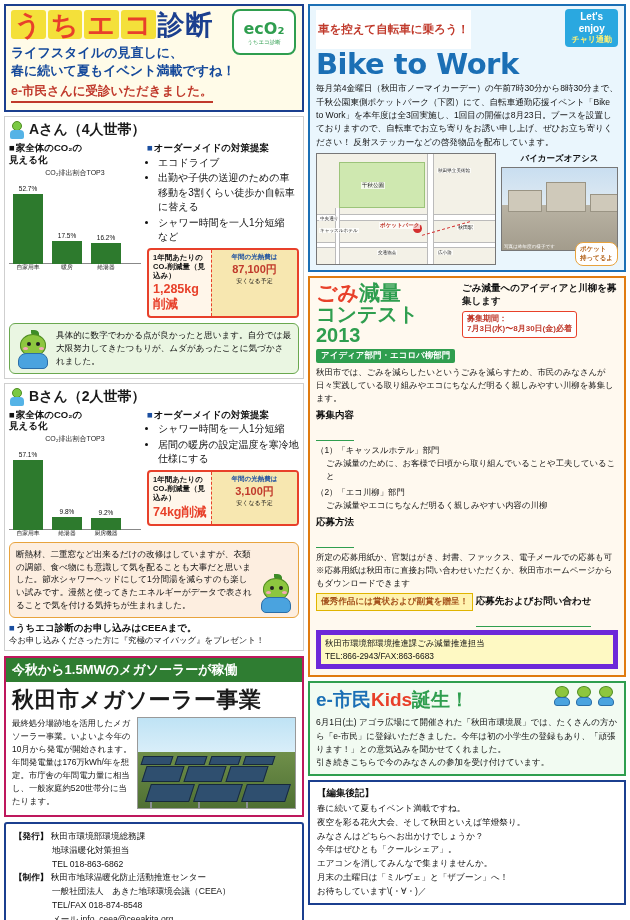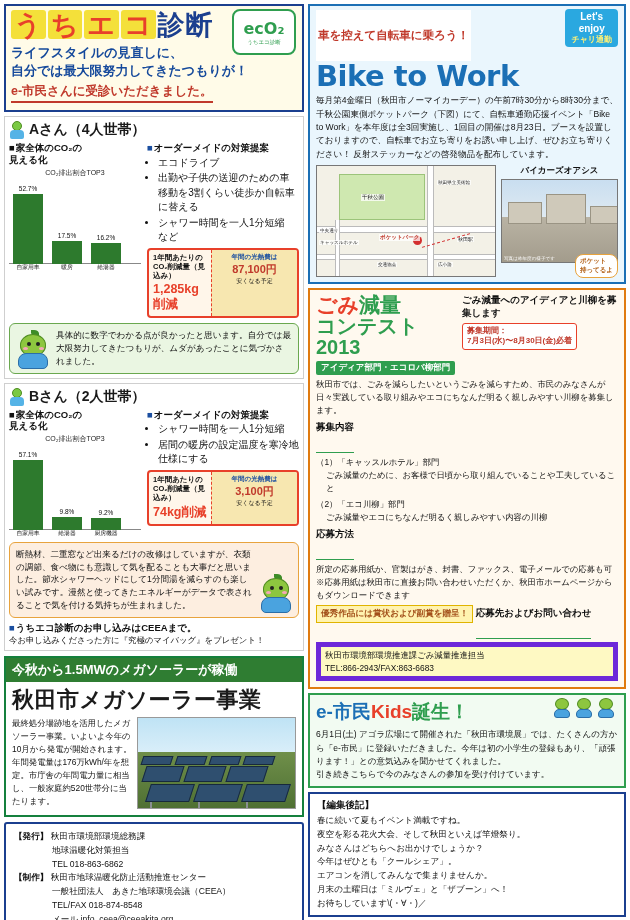--- a/index.html
+++ b/index.html
@@ -111,21 +111,21 @@
   .mascot .m-head { position:absolute; left:5px; top:2px; width:26px; height:22px; border-radius:50% 50% 45% 45%; background:#8dc63f; border:1.5px solid #4f8c22; }
   .mascot .m-eye { position:absolute; top:10px; width:4px; height:4px; border-radius:50%; background:#222; }
   .mascot .m-eye.l { left:12px; } .mascot .m-eye.r { left:21px; }
   .mascot .m-cheek { position:absolute; top:15px; width:5px; height:3px; border-radius:50%; background:#f7a6b8; }
   .mascot .m-cheek.l { left:8px; } .mascot .m-cheek.r { left:24px; }
   .mascot .m-body { position:absolute; left:3px; top:21px; width:30px; height:16px; border-radius:8px 8px 5px 5px; background:#4aa3df; border:1.5px solid #2b6ea8;}
   .mascot .m-leaf { position:absolute; left:16px; top:-2px; width:8px; height:6px; background:#3e8c28; border-radius:0 60% 0 60%; }
 
   
   .solar {
-    margin-top:5px; border:2px solid #15803d; background:#ffffff;
+    margin-top:5px; border:2px solid #be185d; background:#ffffff;
   }
   .solar-hd1 { background:#2f7d32; color:#ffffff; font-size:13px; font-weight:bold; padding:3px 6px; }
   .solar-hd2 { font-size:22px; font-weight:bold; color:#1b1b1b; padding:3px 6px 2px 6px; letter-spacing:0.5px; }
   .solar-body { display:flex; gap:5px; padding:0 6px 6px 6px; }
   .solar-text { width:120px; font-size:8.4px; line-height:1.55; }
   .solar-photo {
     flex:1; height:92px; border:1px solid #999; position:relative; overflow:hidden;
     background:linear-gradient(#bfe3f5 0%, #d9eef9 38%, #6f8f4a 38%, #4f7033 100%);
   }
   .solar-photo .panel {
@@ -137,21 +137,21 @@
   .contact {
     margin-top:5px; border:2px solid #1b3f8f; border-radius:3px; padding:6px 8px;
     font-size:8.6px; line-height:1.6;
   }
   .contact .lbl { font-weight:bold; }
 
   
   .bike {
     border:2px solid #1b6fb5; background:#eaf6fd; padding:4px 6px 5px 6px; position:relative;
   }
-  .bike-top { font-size:11.5px; font-weight:bold; color:#c0392b; background:#fff; display:inline-block; padding:18px 2px; }
+  .bike-top { font-size:11.5px; font-weight:bold; color:#c0392b; background:#fff; display:inline-block; padding:12px 2px; }
   .bike-title { font-size:29px; font-weight:bold; color:#1b6fb5; letter-spacing:-0.5px; line-height:1.05; font-family:"DejaVu Sans", sans-serif;}
   .lets-enjoy {
     position:absolute; right:6px; top:3px; background:#2aa8e0; color:#fff; border-radius:4px;
     padding:2px 6px; font-size:10px; font-weight:bold; text-align:center; line-height:1.2;
   }
   .lets-enjoy .le2 { font-size:8px; color:#fff176; }
   .bike-body { font-size:8.6px; line-height:1.55; margin-top:3px; }
   .bike-maps { display:flex; gap:5px; margin-top:4px; }
   .map {
     width:180px; height:112px; border:1px solid #777; position:relative; overflow:hidden; background:#f3f1e7;
@@ -232,21 +232,21 @@
         <span class="boxch">エ</span>
         <span class="boxch">コ</span>
         <span class="plain">診断</span>
       </div>
       <div class="eco-badge">
         <div class="eb1">ecO₂</div>
         <div class="eb2">うちエコ診断</div>
       </div>
       <div class="hdr-sub">
         <div>ライフスタイルの見直しに、</div>
-        <div>自分では最大限努力してきたつもりが！</div>
+        <div>春に続いて夏もイベント満載ですね！</div>
       </div>
       <div class="hdr-sub2">e-市民さんに受診いただきました。</div>
     </div>
 
     <div class="person-sec">
       <div class="person-hd">
         <span class="kao">
             <span class="head"></span>
             <span class="body"></span>
           </span>

